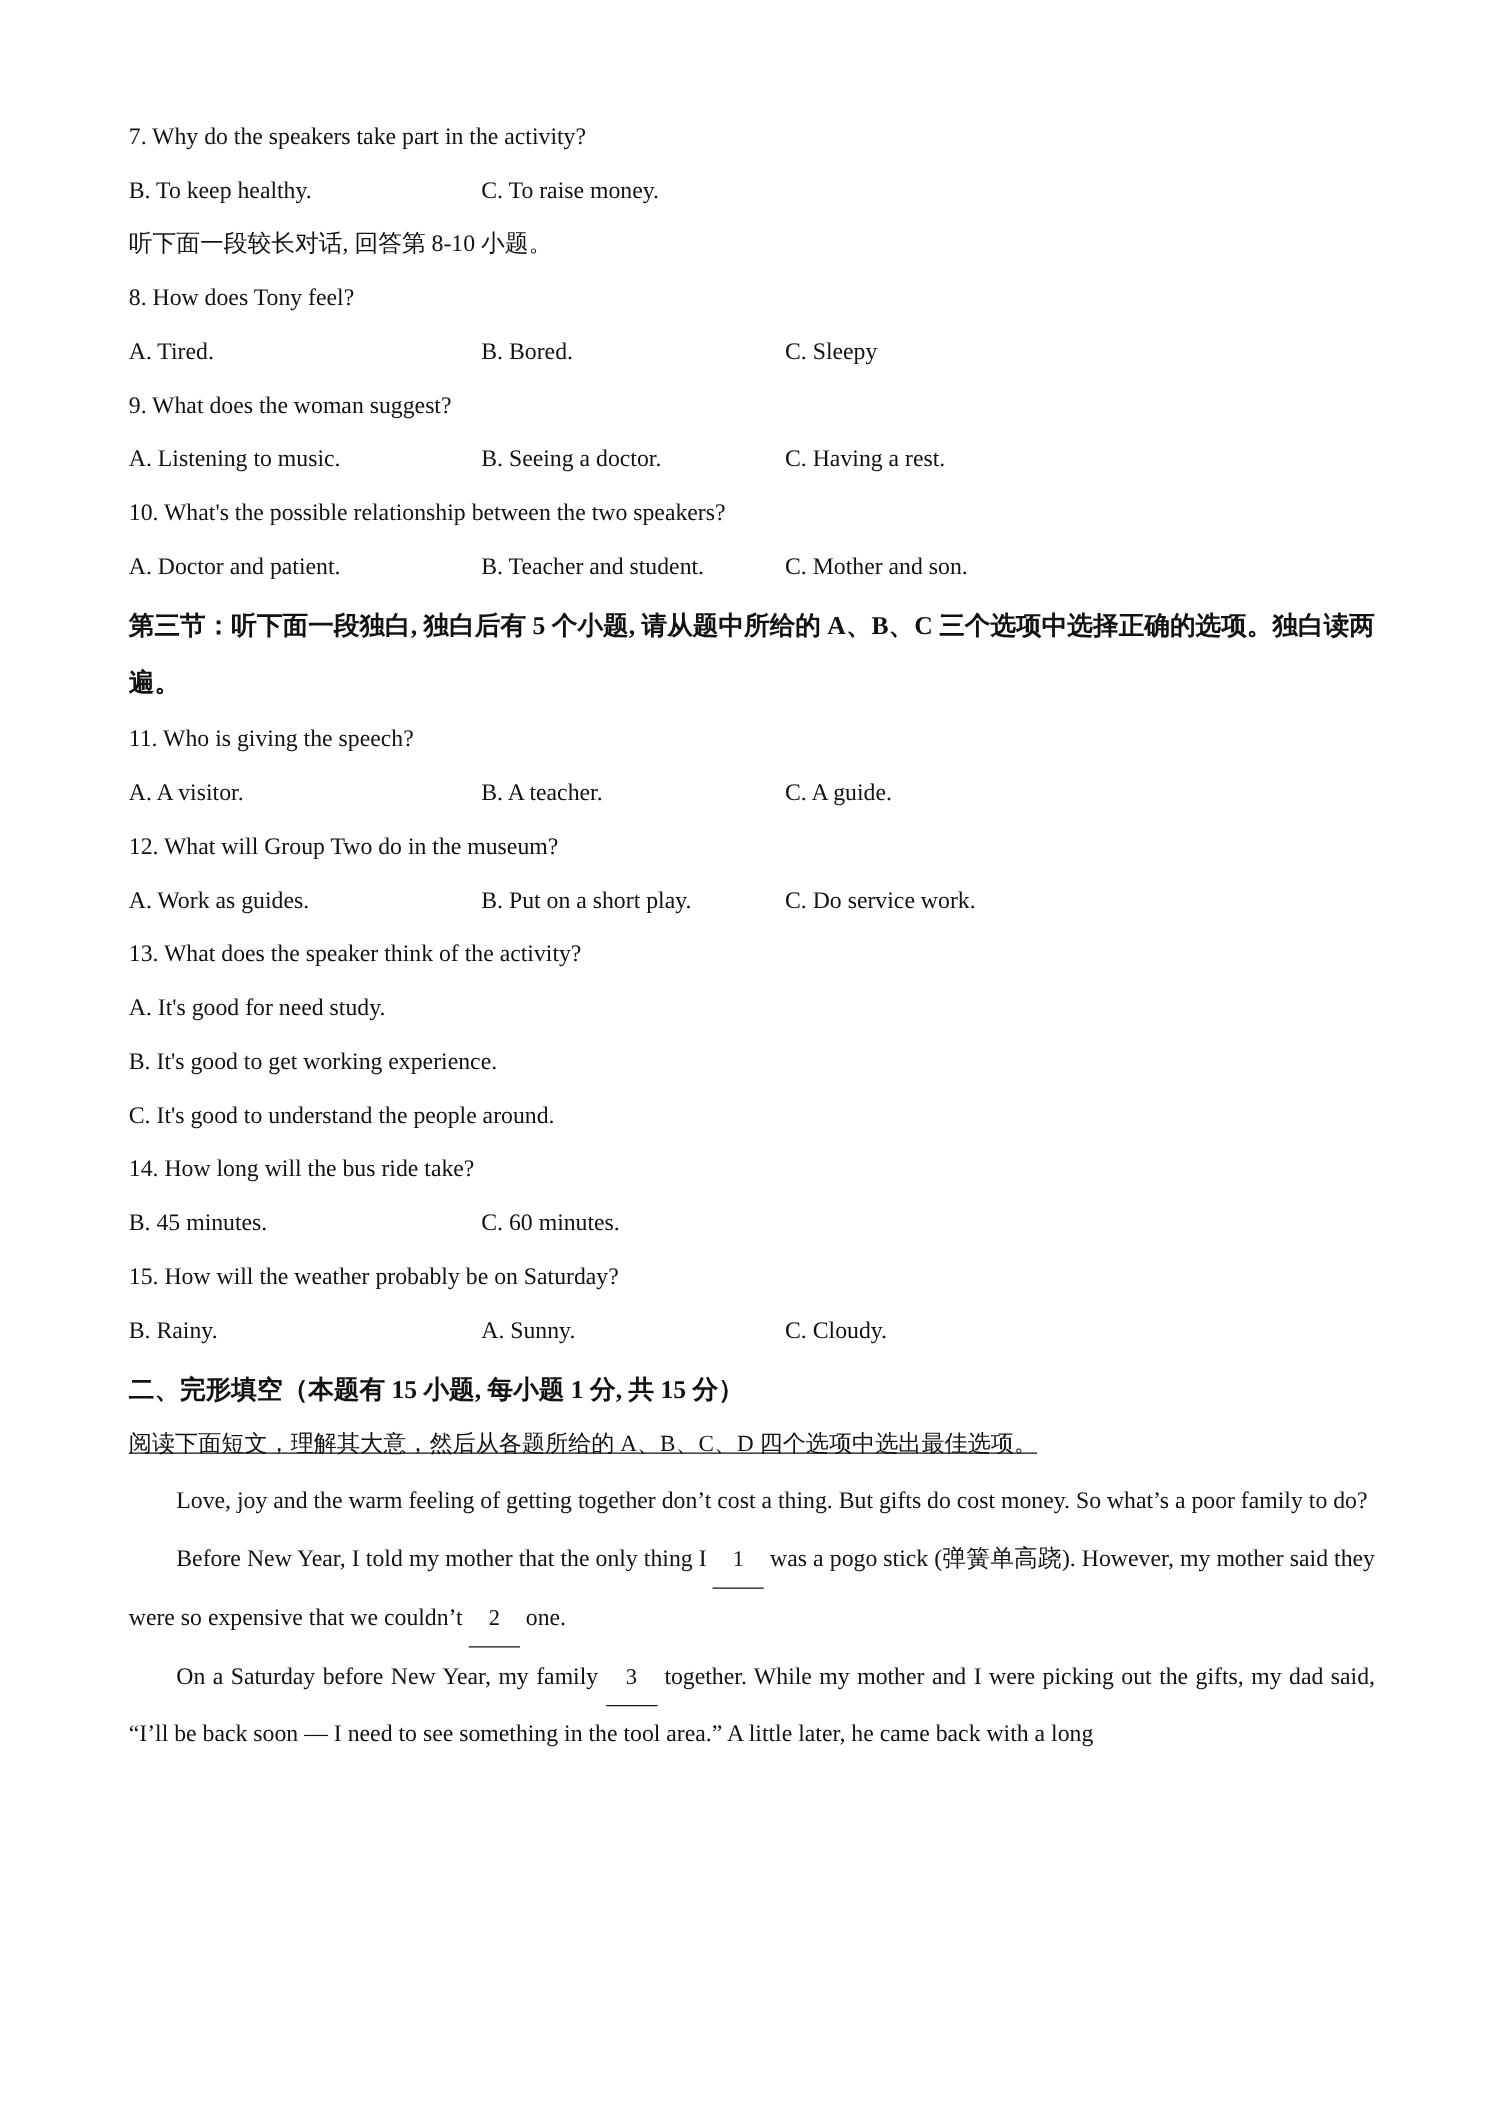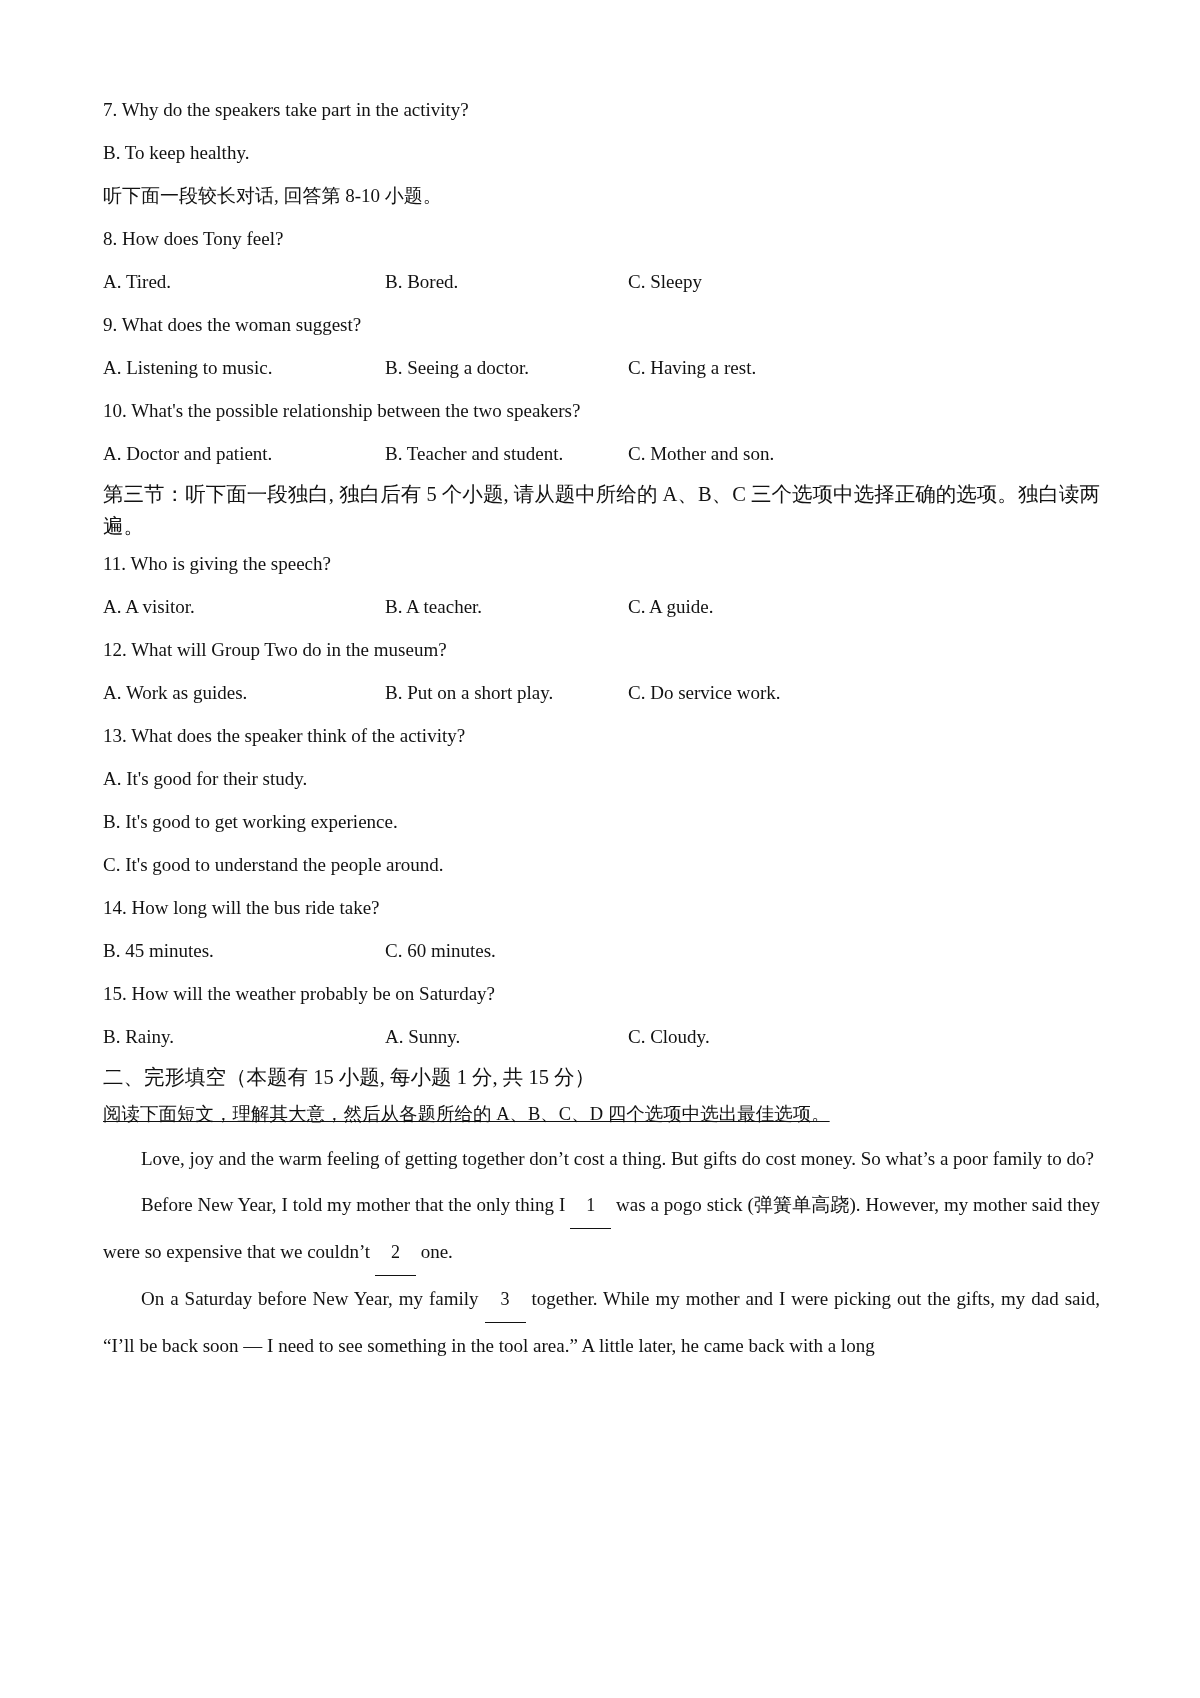--- a/index.html
+++ b/index.html
@@ -16,23 +16,23 @@
   }
   .line { line-height: 43px; white-space: nowrap; }
   .opts {
     display: grid;
     grid-template-columns: 282px 243px auto;
     line-height: 43px;
     white-space: nowrap;
   }
   .opt { display: block; }
   .heading {
-    font-weight: normal;
+    font-weight: bold;
     font-size: 20.5px;
-    line-height: 32px;
+    line-height: 46px;
     margin: 3px 0 0 0;
     text-align: justify;
   }
   .instruction { font-size: 18.5px; line-height: 43px; text-decoration: underline; }
   .para {
     margin: 0;
     line-height: 46px;
     text-align: justify;
     text-indent: 38px;
   }
@@ -45,20 +45,21 @@
   }
 </style>
 </head>
 <body>
 
 <div class="page">
 
   <div class="line">7. Why do the speakers take part in the activity?</div>
   <div class="opts">
     <span class="opt">B. To keep healthy.</span>
+    <span class="opt">C. To raise money.</span>
   </div>
 
   <div class="line">听下面一段较长对话, 回答第 8-10 小题。</div>
 
   <div class="line">8. How does Tony feel?</div>
   <div class="opts">
     <span class="opt">A. Tired.</span>
     <span class="opt">B. Bored.</span>
     <span class="opt">C. Sleepy</span>
   </div>
@@ -87,21 +88,21 @@
   </div>
 
   <div class="line">12. What will Group Two do in the museum?</div>
   <div class="opts">
     <span class="opt">A. Work as guides.</span>
     <span class="opt">B. Put on a short play.</span>
     <span class="opt">C. Do service work.</span>
   </div>
 
   <div class="line">13. What does the speaker think of the activity?</div>
-  <div class="line">A. It's good for their study.</div>
+  <div class="line">A. It's good for need study.</div>
   <div class="line">B. It's good to get working experience.</div>
   <div class="line">C. It's good to understand the people around.</div>
 
   <div class="line">14. How long will the bus ride take?</div>
   <div class="opts">
     <span class="opt">B. 45 minutes.</span>
     <span class="opt">C. 60 minutes.</span>
   </div>
 
   <div class="line">15. How will the weather probably be on Saturday?</div>

